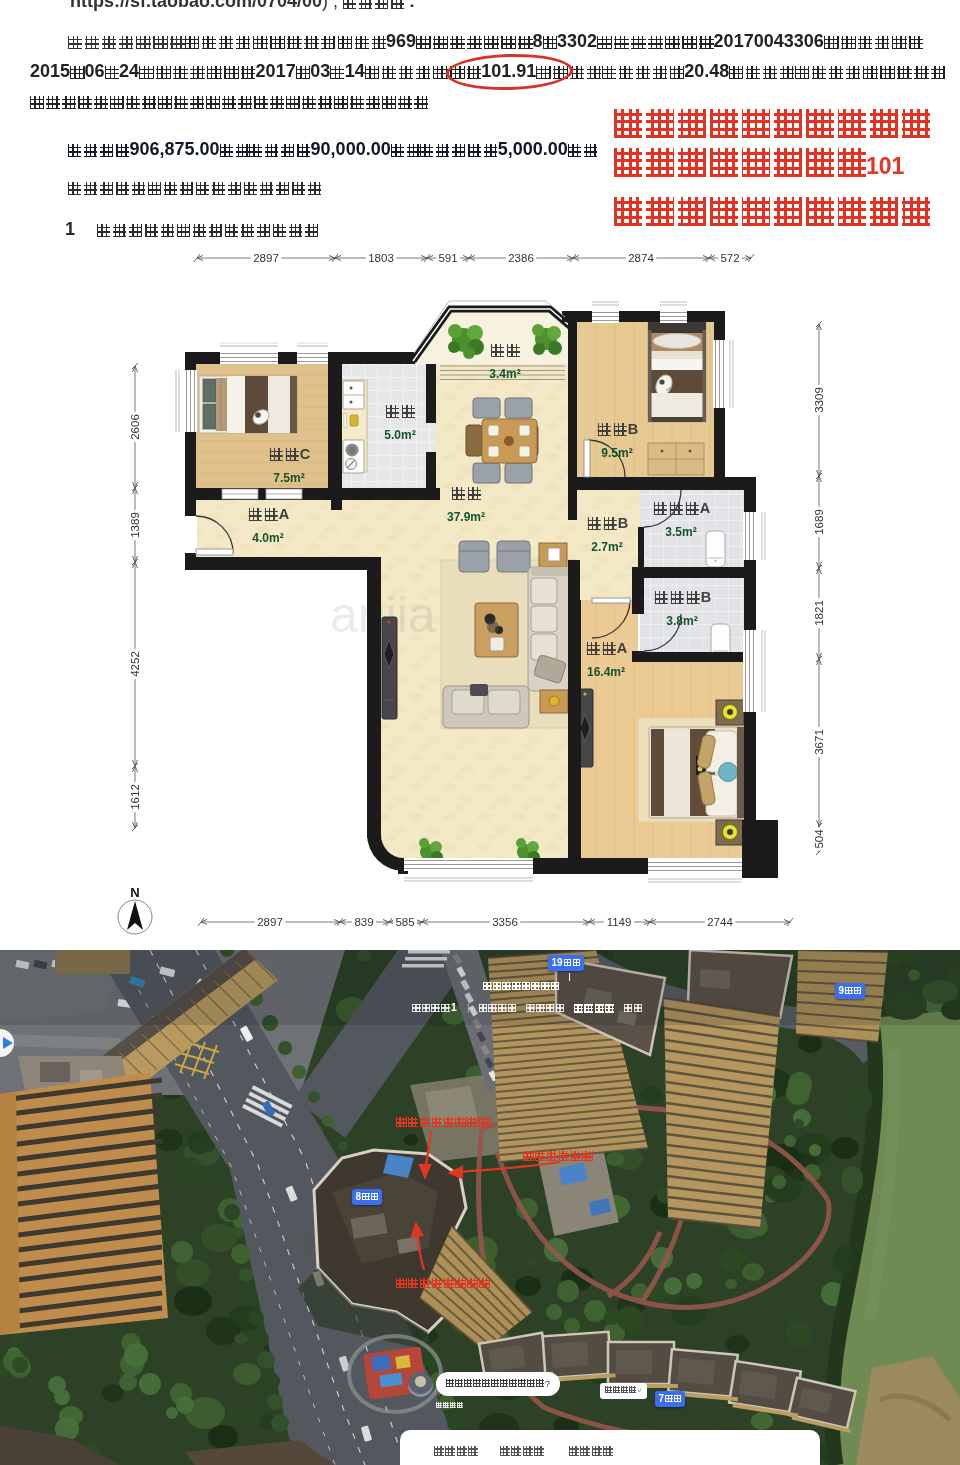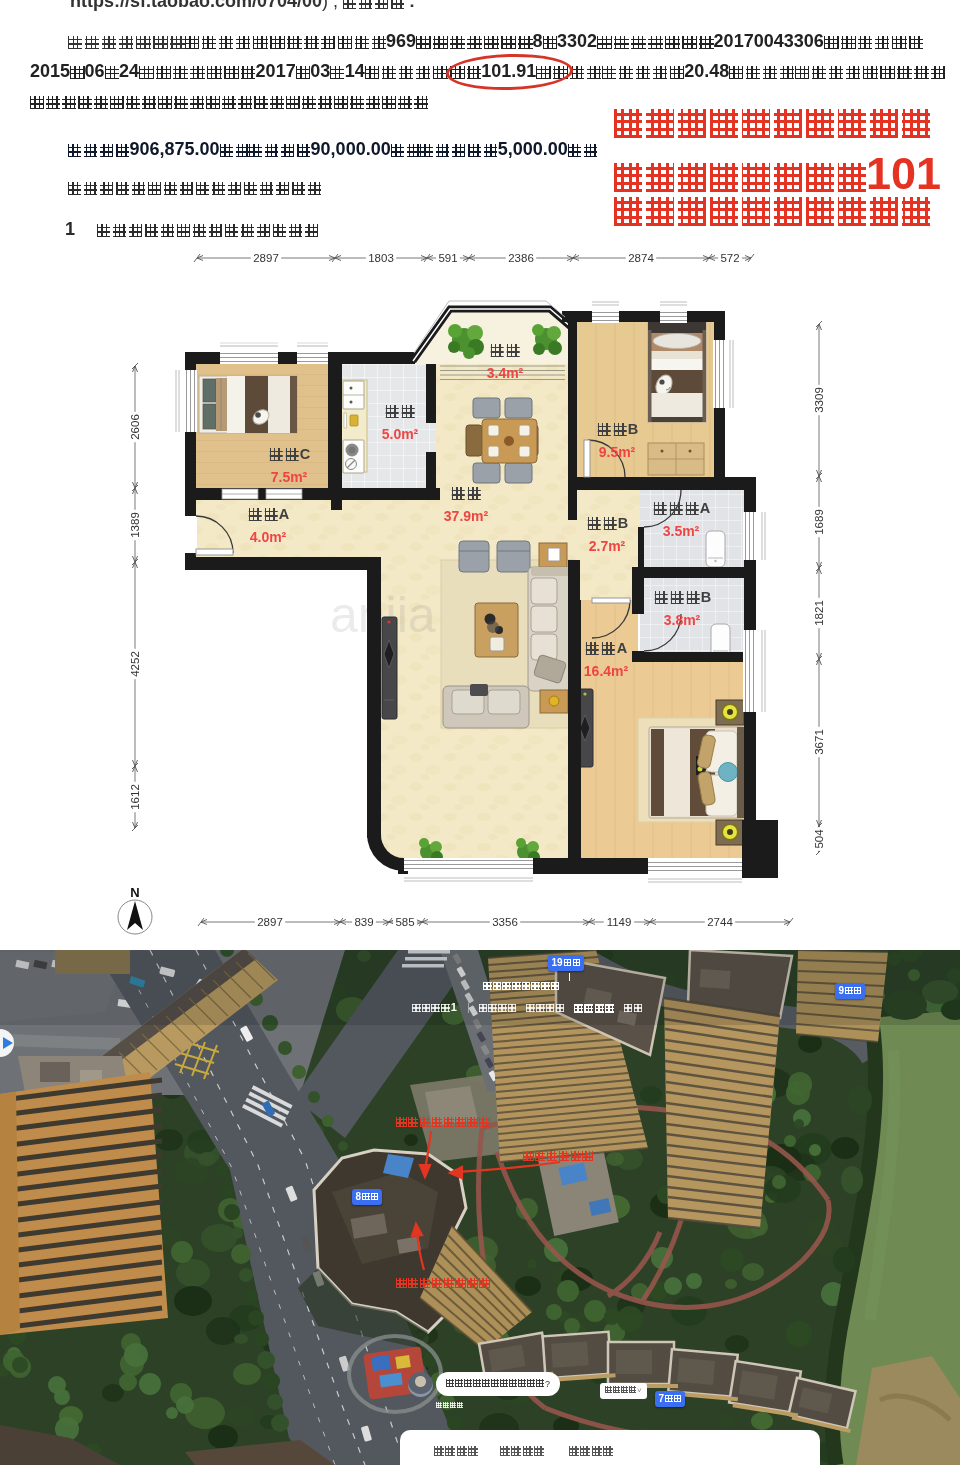--- a/index.html
+++ b/index.html
@@ -16,21 +16,21 @@
 .g{display:inline-block;width:12.5px;height:12.5px;margin-right:2.5px;background:
  repeating-linear-gradient(0deg,currentColor 0 1.4px,transparent 1.4px 4.3px),
  repeating-linear-gradient(90deg,currentColor 0 1.4px,transparent 1.4px 4.3px)}
 .z17{display:inline-block;height:13px;vertical-align:-2px;background:
  repeating-linear-gradient(90deg,transparent 0 14.5px,#fff 14.5px 17px),
  repeating-linear-gradient(0deg,currentColor 0 1.4px,transparent 1.4px 4.5px),
  repeating-linear-gradient(90deg,currentColor 0 1.4px,transparent 1.4px 4.5px)}
 .doc{font-weight:bold;color:#222;font-size:18px;white-space:nowrap}
 .fl{transform:translateX(-50%);text-align:center;color:#3f3f3f;line-height:22px;white-space:nowrap}
 .fl .g{width:13px;height:13px;margin:0 1.5px;vertical-align:-1px}
-.fn{font-size:14px;font-weight:bold;color:#ef4444}
+.fn{font-size:12px;font-weight:bold;color:#14532d}
 .gw{display:inline-block;width:8.5px;height:8.5px;margin-right:1.2px;vertical-align:-1px;background:
  repeating-linear-gradient(0deg,currentColor 0 1.2px,transparent 1.2px 3.4px),
  repeating-linear-gradient(90deg,currentColor 0 1.2px,transparent 1.2px 3.4px)}
 .gwb{display:inline-block;width:9px;height:9px;margin-right:1.2px;vertical-align:-1.5px;color:#fff;background:
  repeating-linear-gradient(0deg,currentColor 0 1.5px,transparent 1.5px 3.5px),
  repeating-linear-gradient(90deg,currentColor 0 1.5px,transparent 1.5px 3.5px)}
 .bdg{position:absolute;background:#3a6ff2;border-radius:3px;height:16px;padding:0 3.5px;color:#fff;
  font-size:10px;line-height:16px;font-weight:bold;box-shadow:0 1px 2px rgba(0,0,0,0.4)}
 .gb{display:inline-block;width:7.5px;height:7.5px;margin-left:1.2px;background:
  repeating-linear-gradient(0deg,#fff 0 1.1px,transparent 1.1px 3px),
@@ -66,21 +66,21 @@
 
 <div class="abs doc" style="left:68px;top:139px;color:#0f172a"><span class="z" style="width:61.5px"></span>906,875.00<span class="z" style="width:29.5px"></span><span class="z" style="width:61.5px"></span>90,000.00<span class="z" style="width:29.5px"></span><span class="z" style="width:77.5px"></span>5,000.00<span class="z" style="width:29.5px"></span></div>
 
 <div class="abs doc" style="left:68px;top:177px;color:#2a2a2a"><span class="z" style="width:253.5px"></span></div>
 
 <div class="abs doc" style="left:65px;top:219px;color:#2a2a2a">1<span style="display:inline-block;width:22px"></span><span class="z" style="width:221.5px"></span></div>
 
 <div class="abs" style="left:446px;top:54px;width:121px;height:30px;border:3px solid #d63426;border-radius:50%;transform:rotate(-1.5deg)"></div>
 
 <div class="abs" style="left:614px;top:103px;color:#e53323;font-weight:bold;font-size:35px;white-space:nowrap"><span class="zr" style="width:316px"></span></div>
-<div class="abs" style="left:614px;top:148px;color:#e53323;font-weight:bold;font-size:45px;white-space:nowrap"><span class="zr" style="width:252px"></span>101</div>
+<div class="abs" style="left:614px;top:148px;color:#e53323;font-weight:bold;font-size:23px;white-space:nowrap"><span class="zr" style="width:252px"></span>101</div>
 <div class="abs" style="left:614px;top:191px;color:#e53323;font-weight:bold;font-size:35px;white-space:nowrap"><span class="zr" style="width:316px"></span></div>
 
 <svg class="abs" style="left:0;top:240px" width="960" height="710" viewBox="0 240 960 710">
 <defs>
 <pattern id="tile" width="13" height="13" patternUnits="userSpaceOnUse">
         <rect width="13" height="13" fill="#e6e7e9"></rect>
         <path d="M0,0H13M0,0V13" stroke="#f6f6f8" stroke-width="1.6"></path>
       </pattern>
 <pattern id="marble" width="34" height="30" patternUnits="userSpaceOnUse">
         <rect width="34" height="30" fill="#f3e9c7"></rect>

